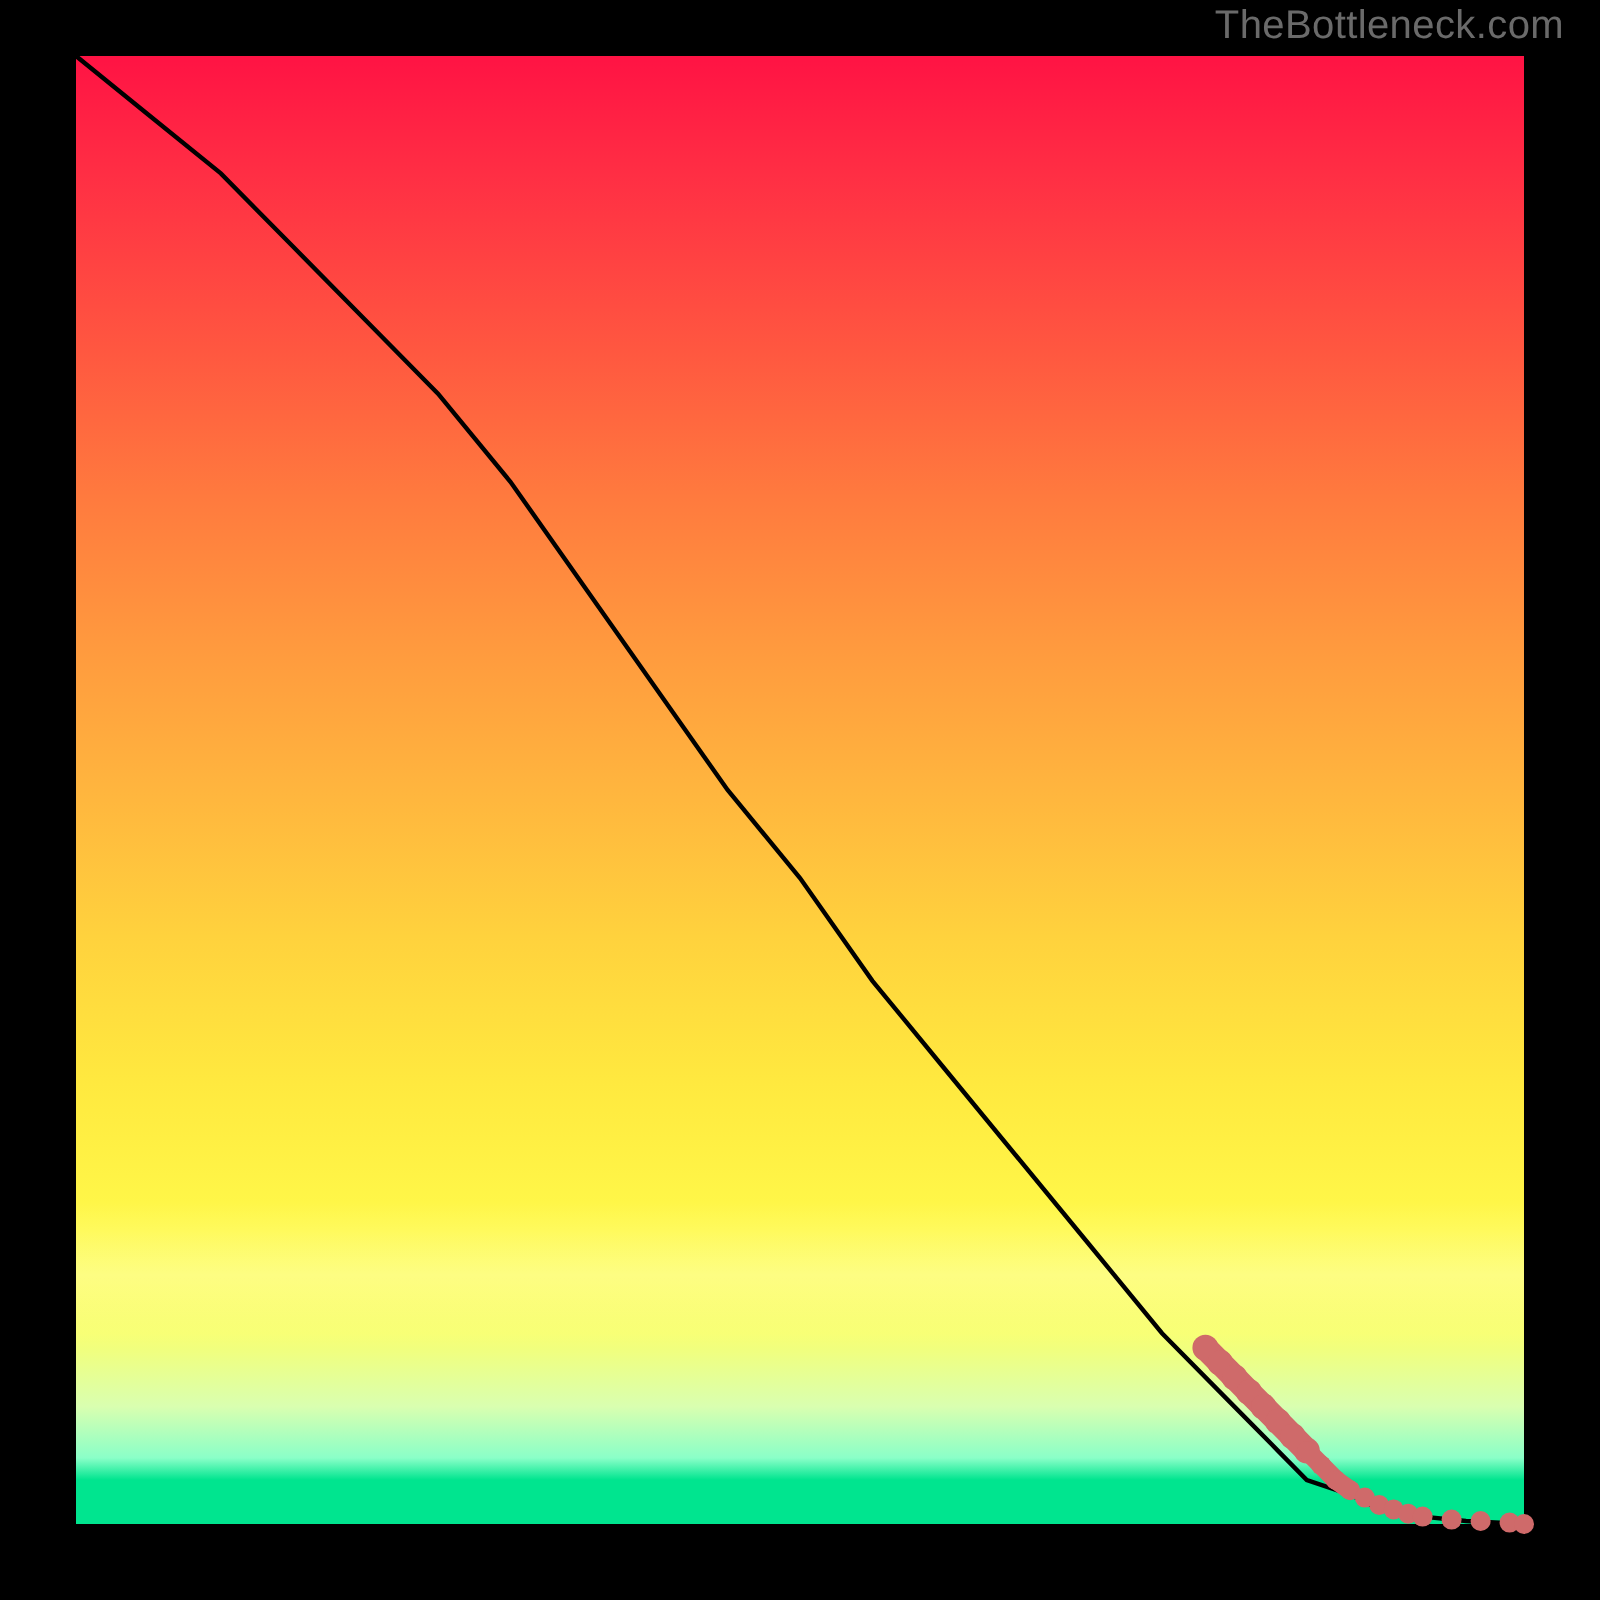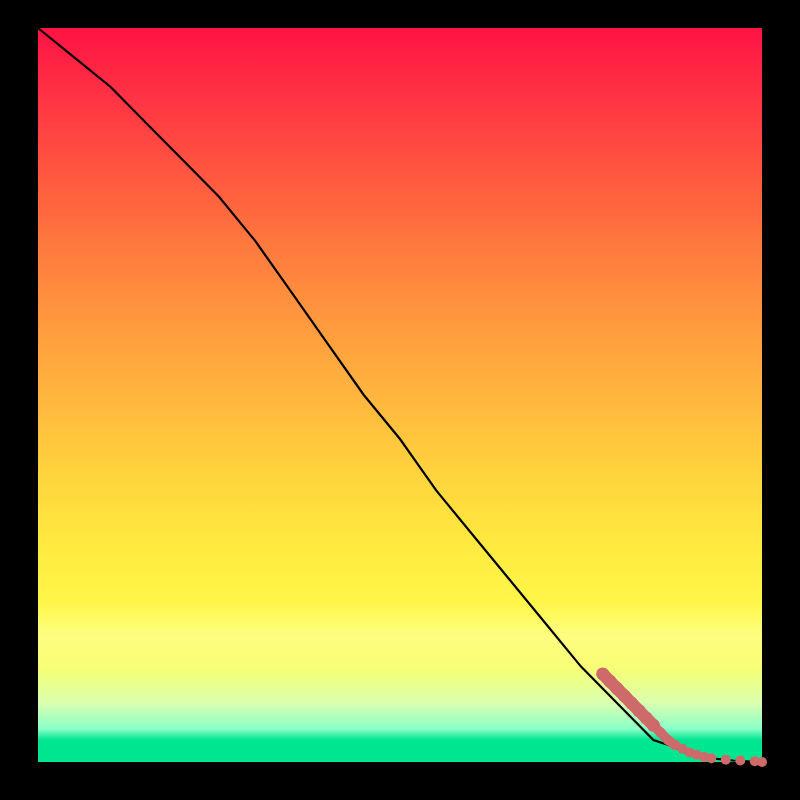--- a/index.html
+++ b/index.html
@@ -78,20 +78,21 @@
     width: 100%;
     height: 100%;
     overflow: visible;
   }
 </style>
 </head>
 <body>
 
 <div class="wrap">
 
+  <div class="attrib">TheBottleneck.com</div>
 
   <div class="plot-frame">
     <div class="gradient"></div>
     <div class="glow-band"></div>
 
     <svg class="overlay" viewBox="0 0 724 734" preserveAspectRatio="none">
       <path id="curve-path" fill="none" stroke="#000" stroke-width="2.2" d="M0.0 0.0 L36.2 29.4 L72.4 58.7 L108.6 95.4 L144.8 132.1 L181.0 168.8 L217.2 212.9 L253.4 264.2 L289.6 315.6 L325.8 367.0 L362.0 411.0 L398.2 462.4 L434.4 506.5 L470.6 550.5 L506.8 594.5 L543.0 638.6 L579.2 675.3 L600.9 697.3 L615.4 712.0 L637.1 719.3 L651.6 726.7 L673.3 730.3 L695.0 732.5 L724.0 734.0"></path>
       <g id="markers">
           <circle cx="564.7" cy="645.9" r="6.5" fill="#cf6a6a"></circle>
           <circle cx="572.0" cy="653.3" r="6.5" fill="#cf6a6a"></circle>

